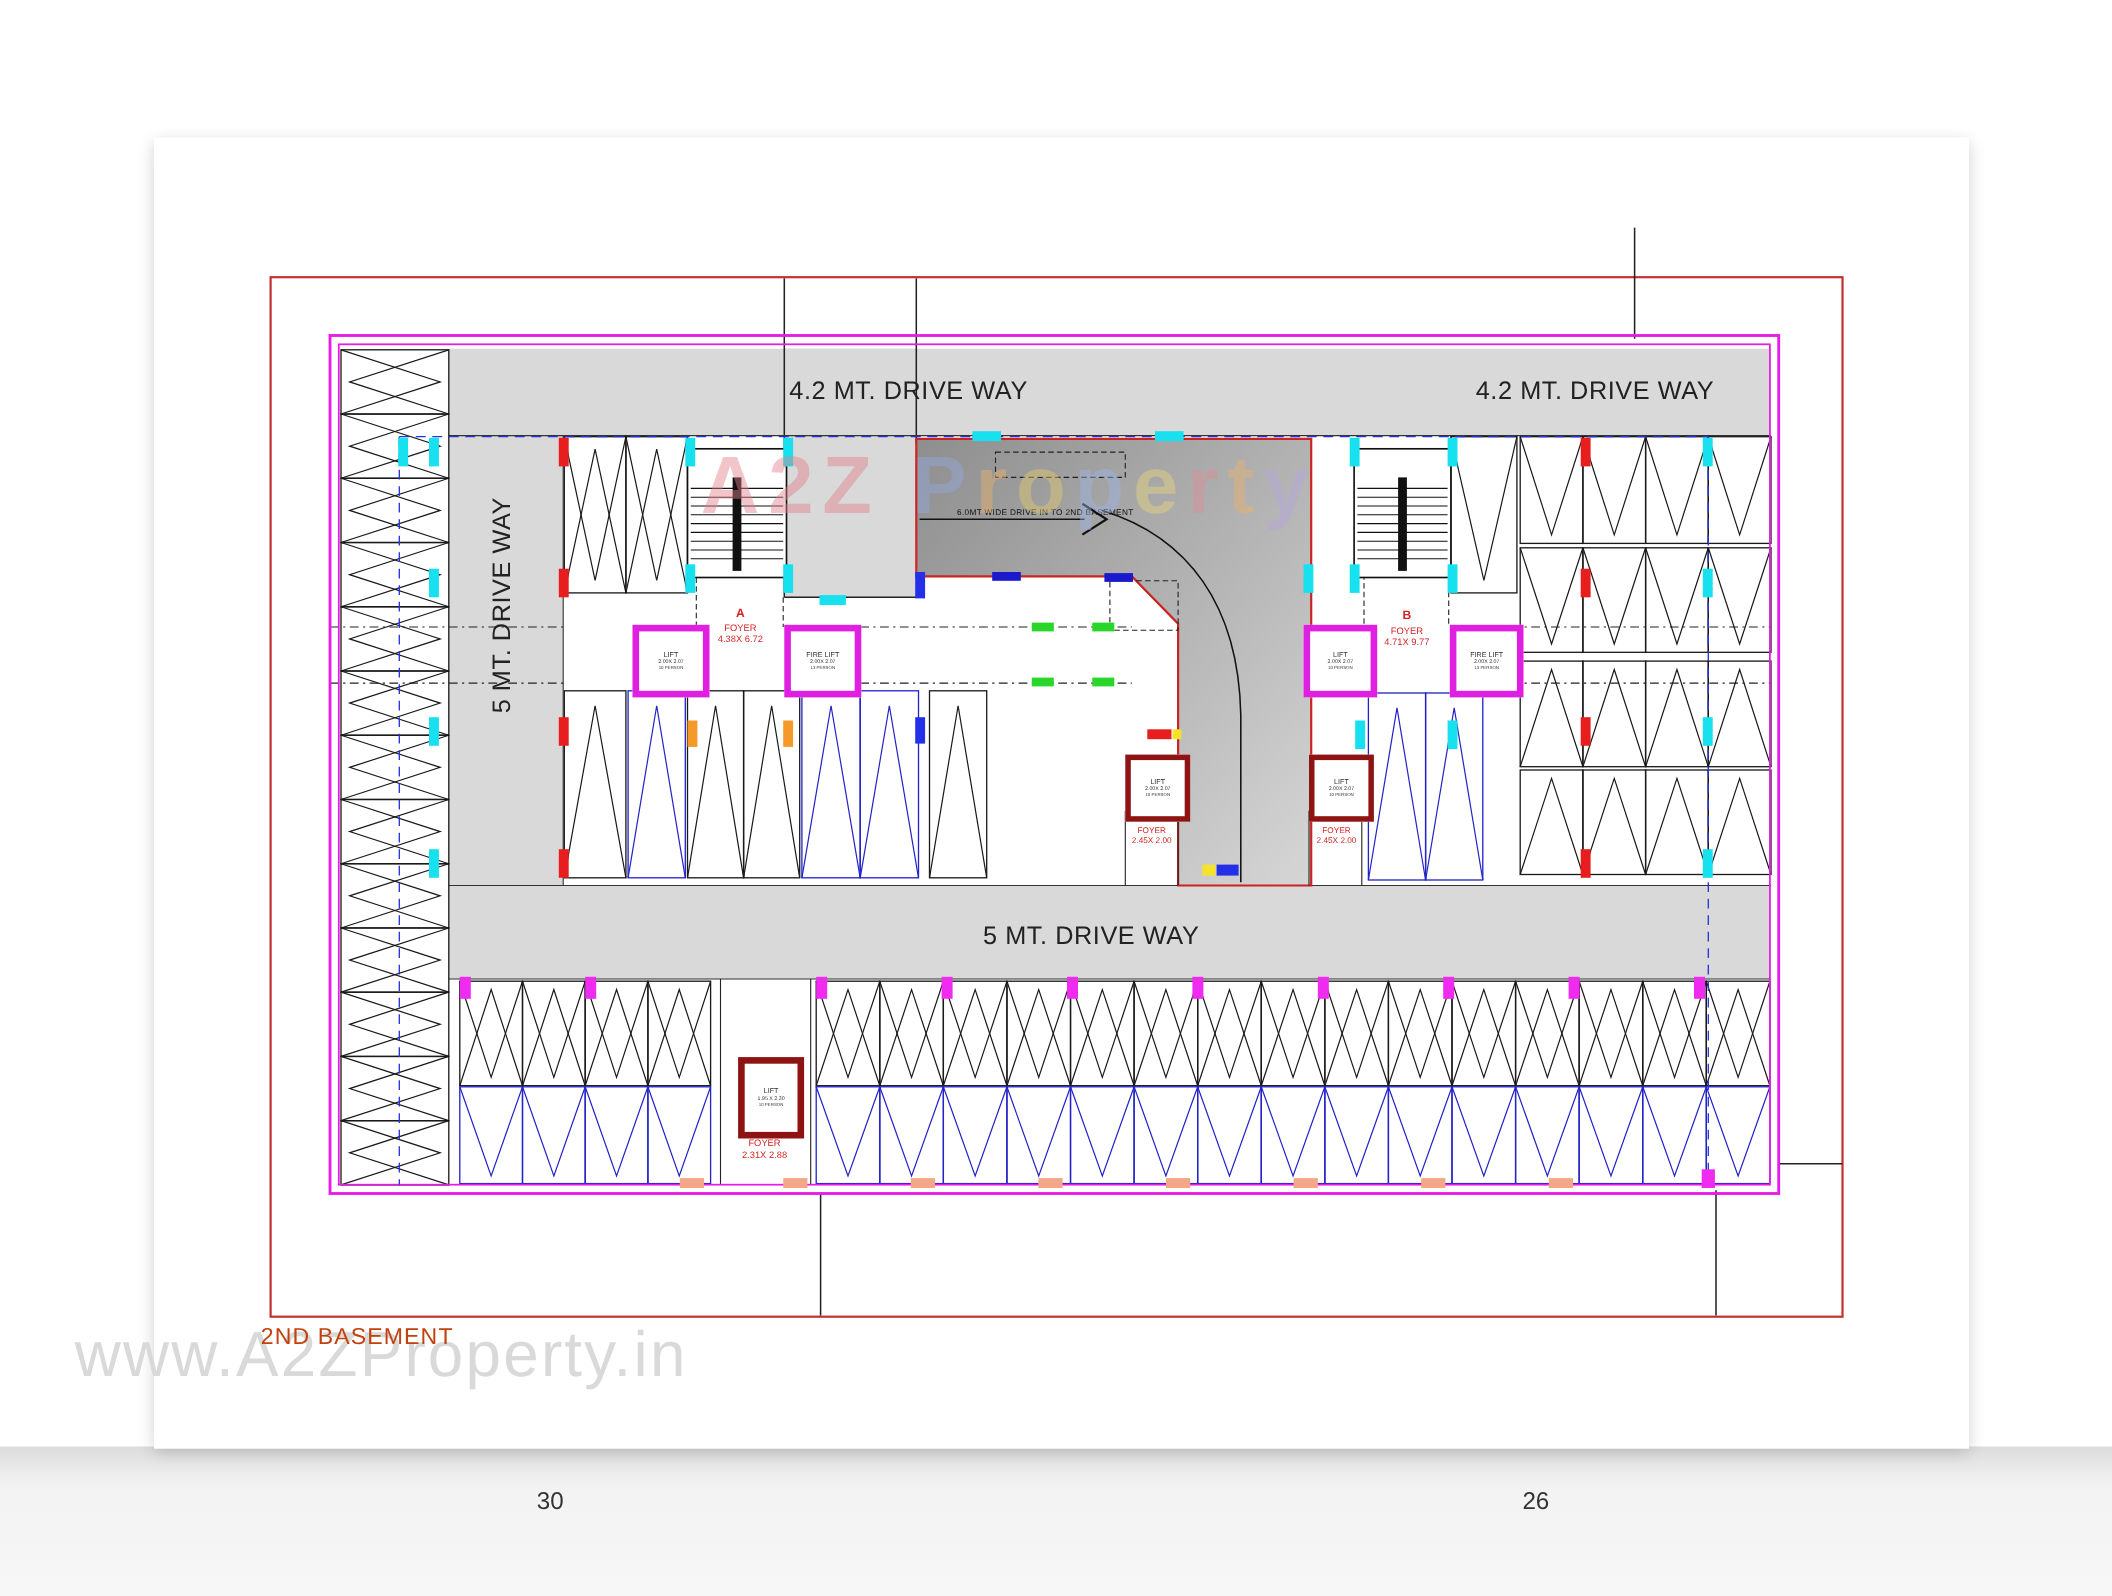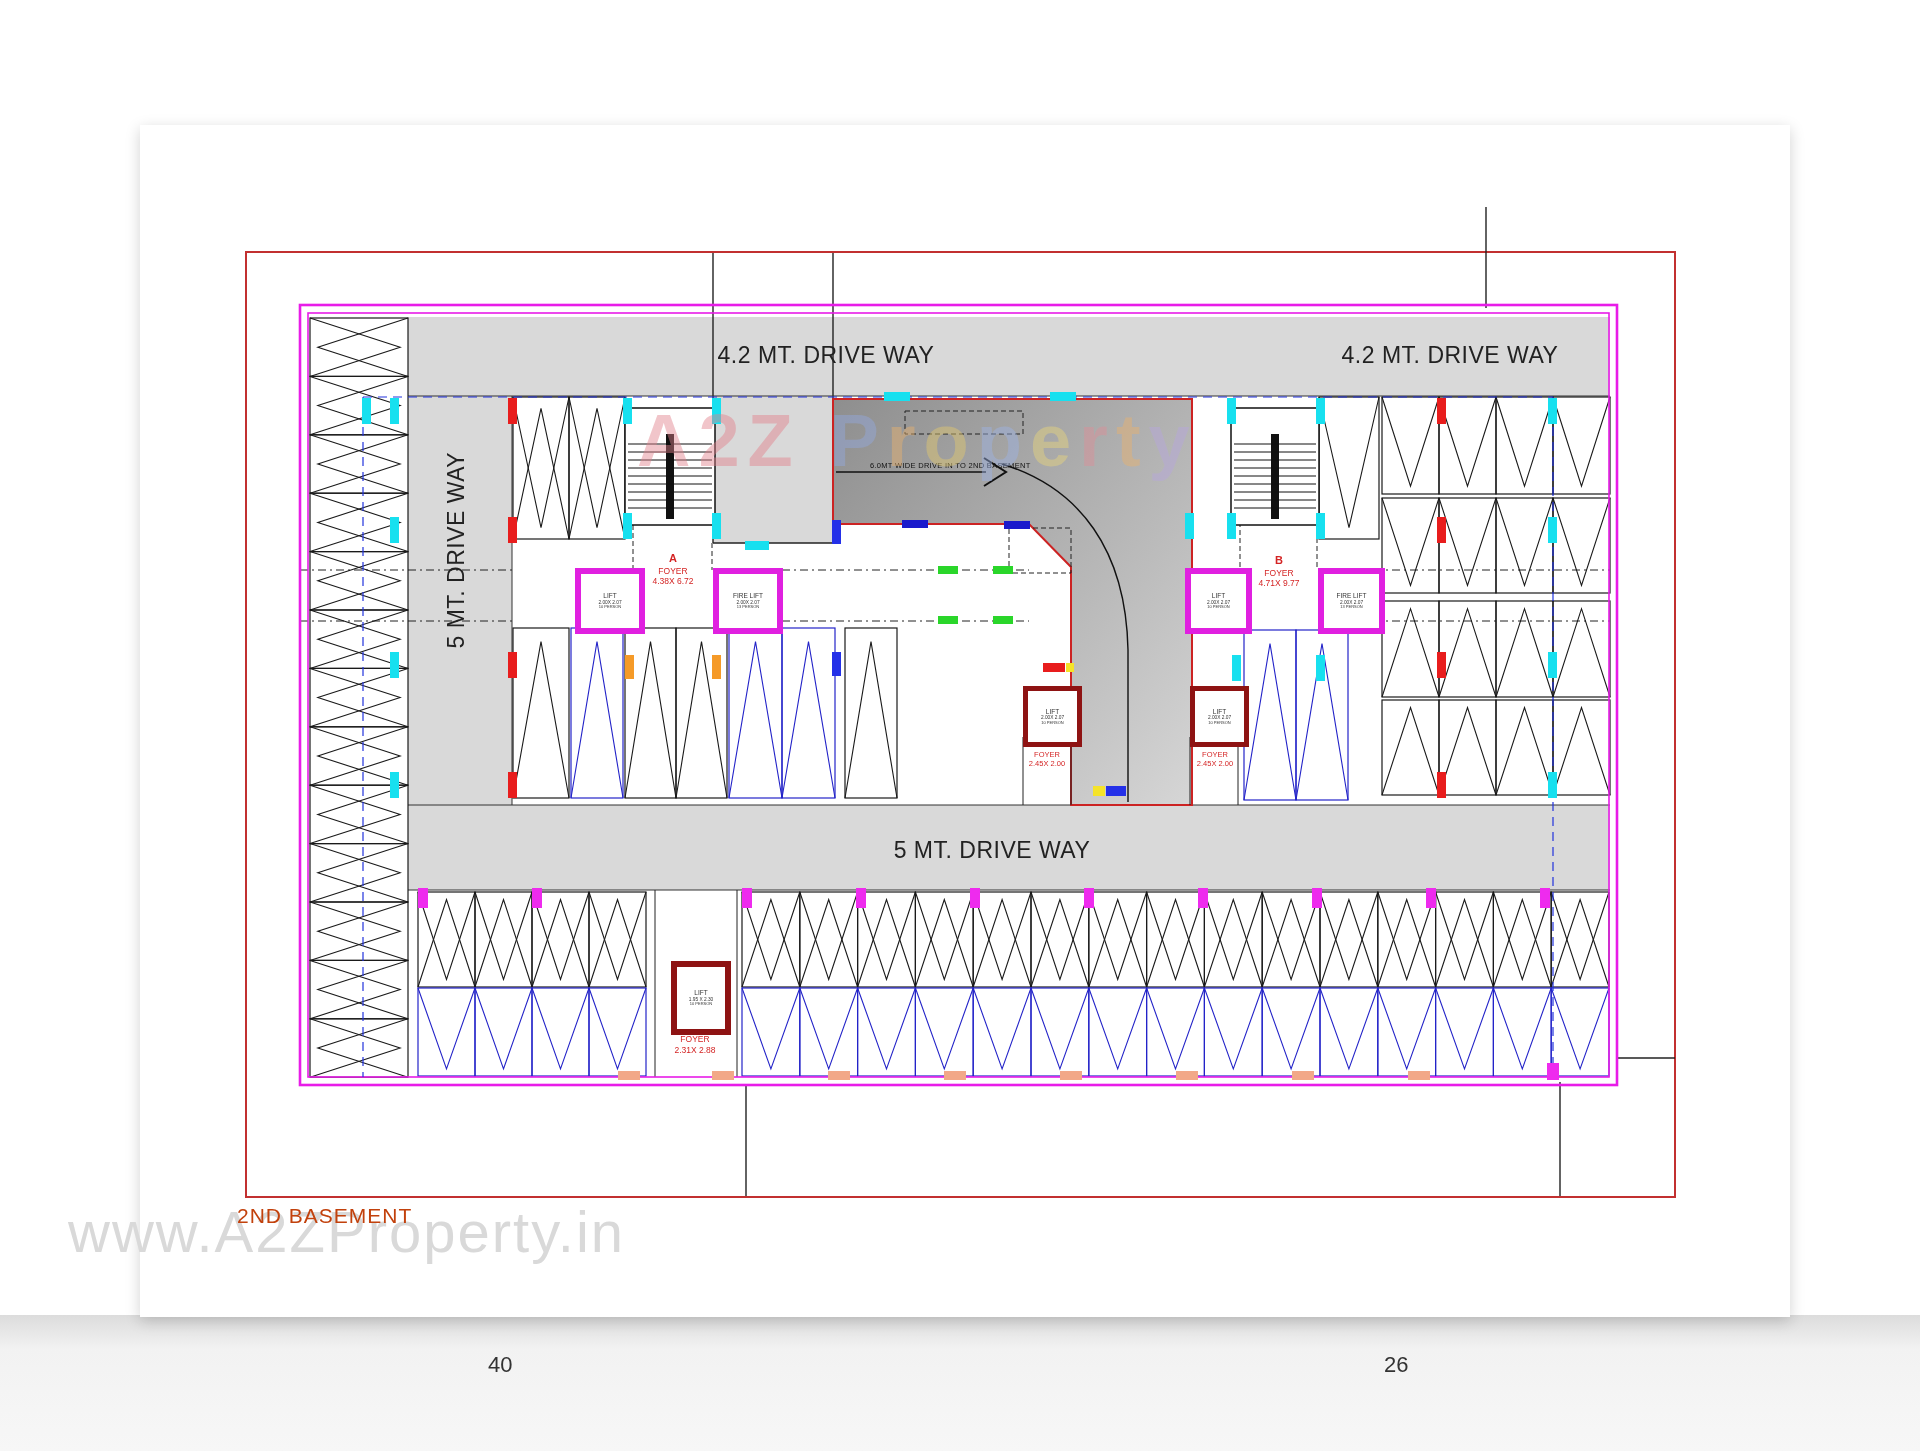--- a/index.html
+++ b/index.html
@@ -433,15 +433,15 @@
     <div class="fl-size">2.45X 2.00</div>
   </div>
   <div class="red-label bottom-foyer" style="left: 658px; top: 1034px; width: 74px; color: rgb(212, 36, 36);">
     <div class="fl-type">FOYER</div>
     <div class="fl-size">2.31X 2.88</div>
   </div>
 
   <div class="wm-center"><span style="color: rgb(226, 128, 139);">A</span><span style="color: rgb(226, 128, 139);">2</span><span style="color: rgb(226, 128, 139);">Z</span><span style="color: rgb(255, 255, 255);"> </span><span style="color: rgb(147, 169, 224);">P</span><span style="color: rgb(234, 178, 109);">r</span><span style="color: rgb(227, 201, 110);">o</span><span style="color: rgb(157, 179, 230);">p</span><span style="color: rgb(233, 214, 124);">e</span><span style="color: rgb(222, 143, 152);">r</span><span style="color: rgb(234, 178, 109);">t</span><span style="color: rgb(183, 166, 222);">y</span></div>
   <div class="wm-bottom">www.A2ZProperty.in</div>
   <div class="basement-title">2ND BASEMENT</div>
-  <div class="pageno left">40</div>
+  <div class="pageno left">30</div>
   <div class="pageno right">26</div>
 </div>
 
 </body></html>

